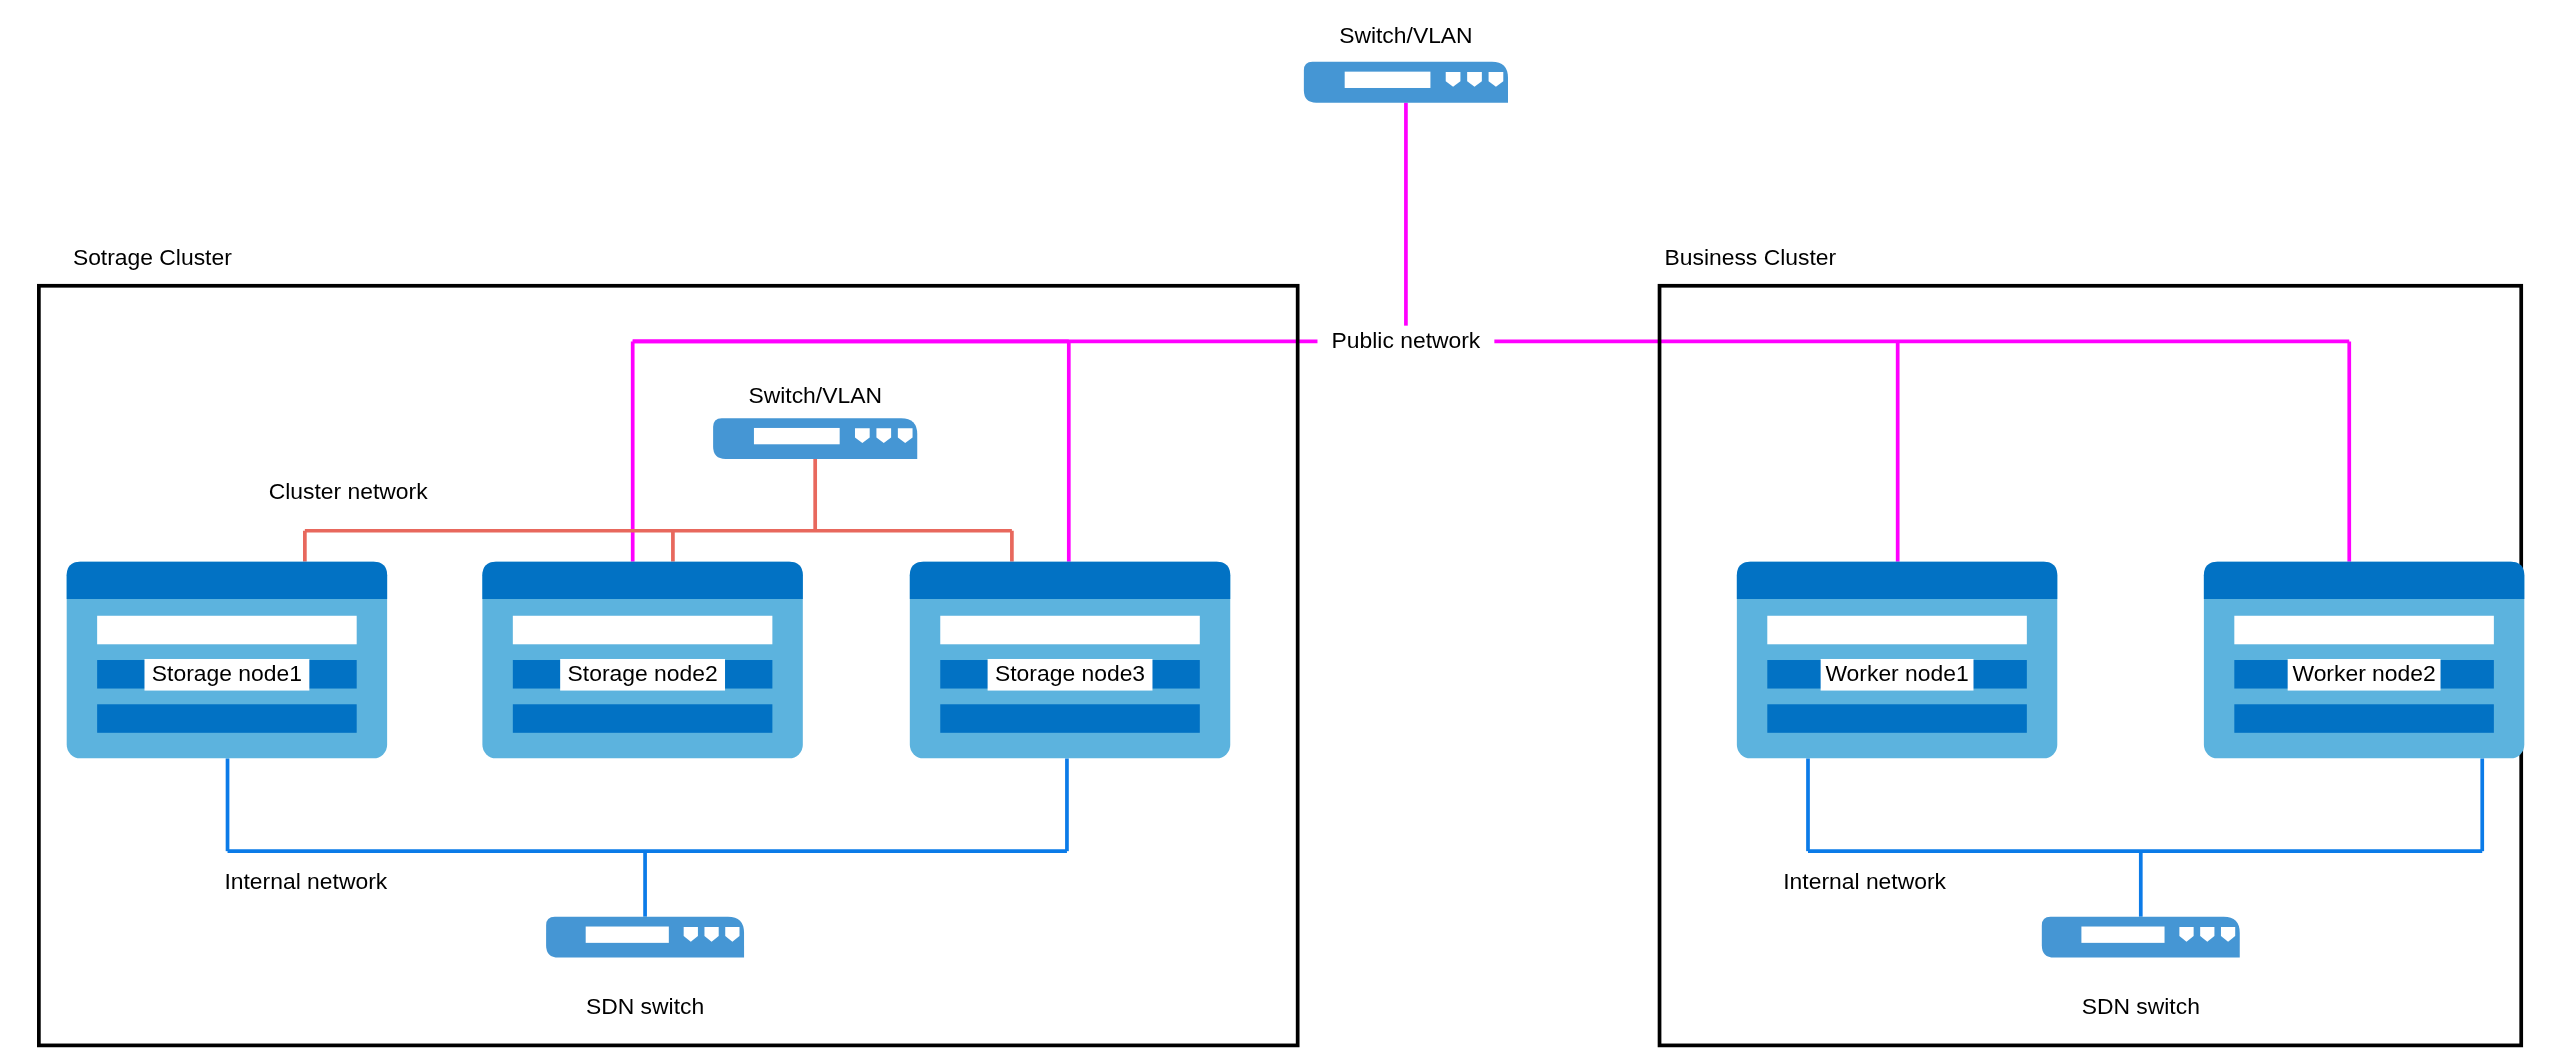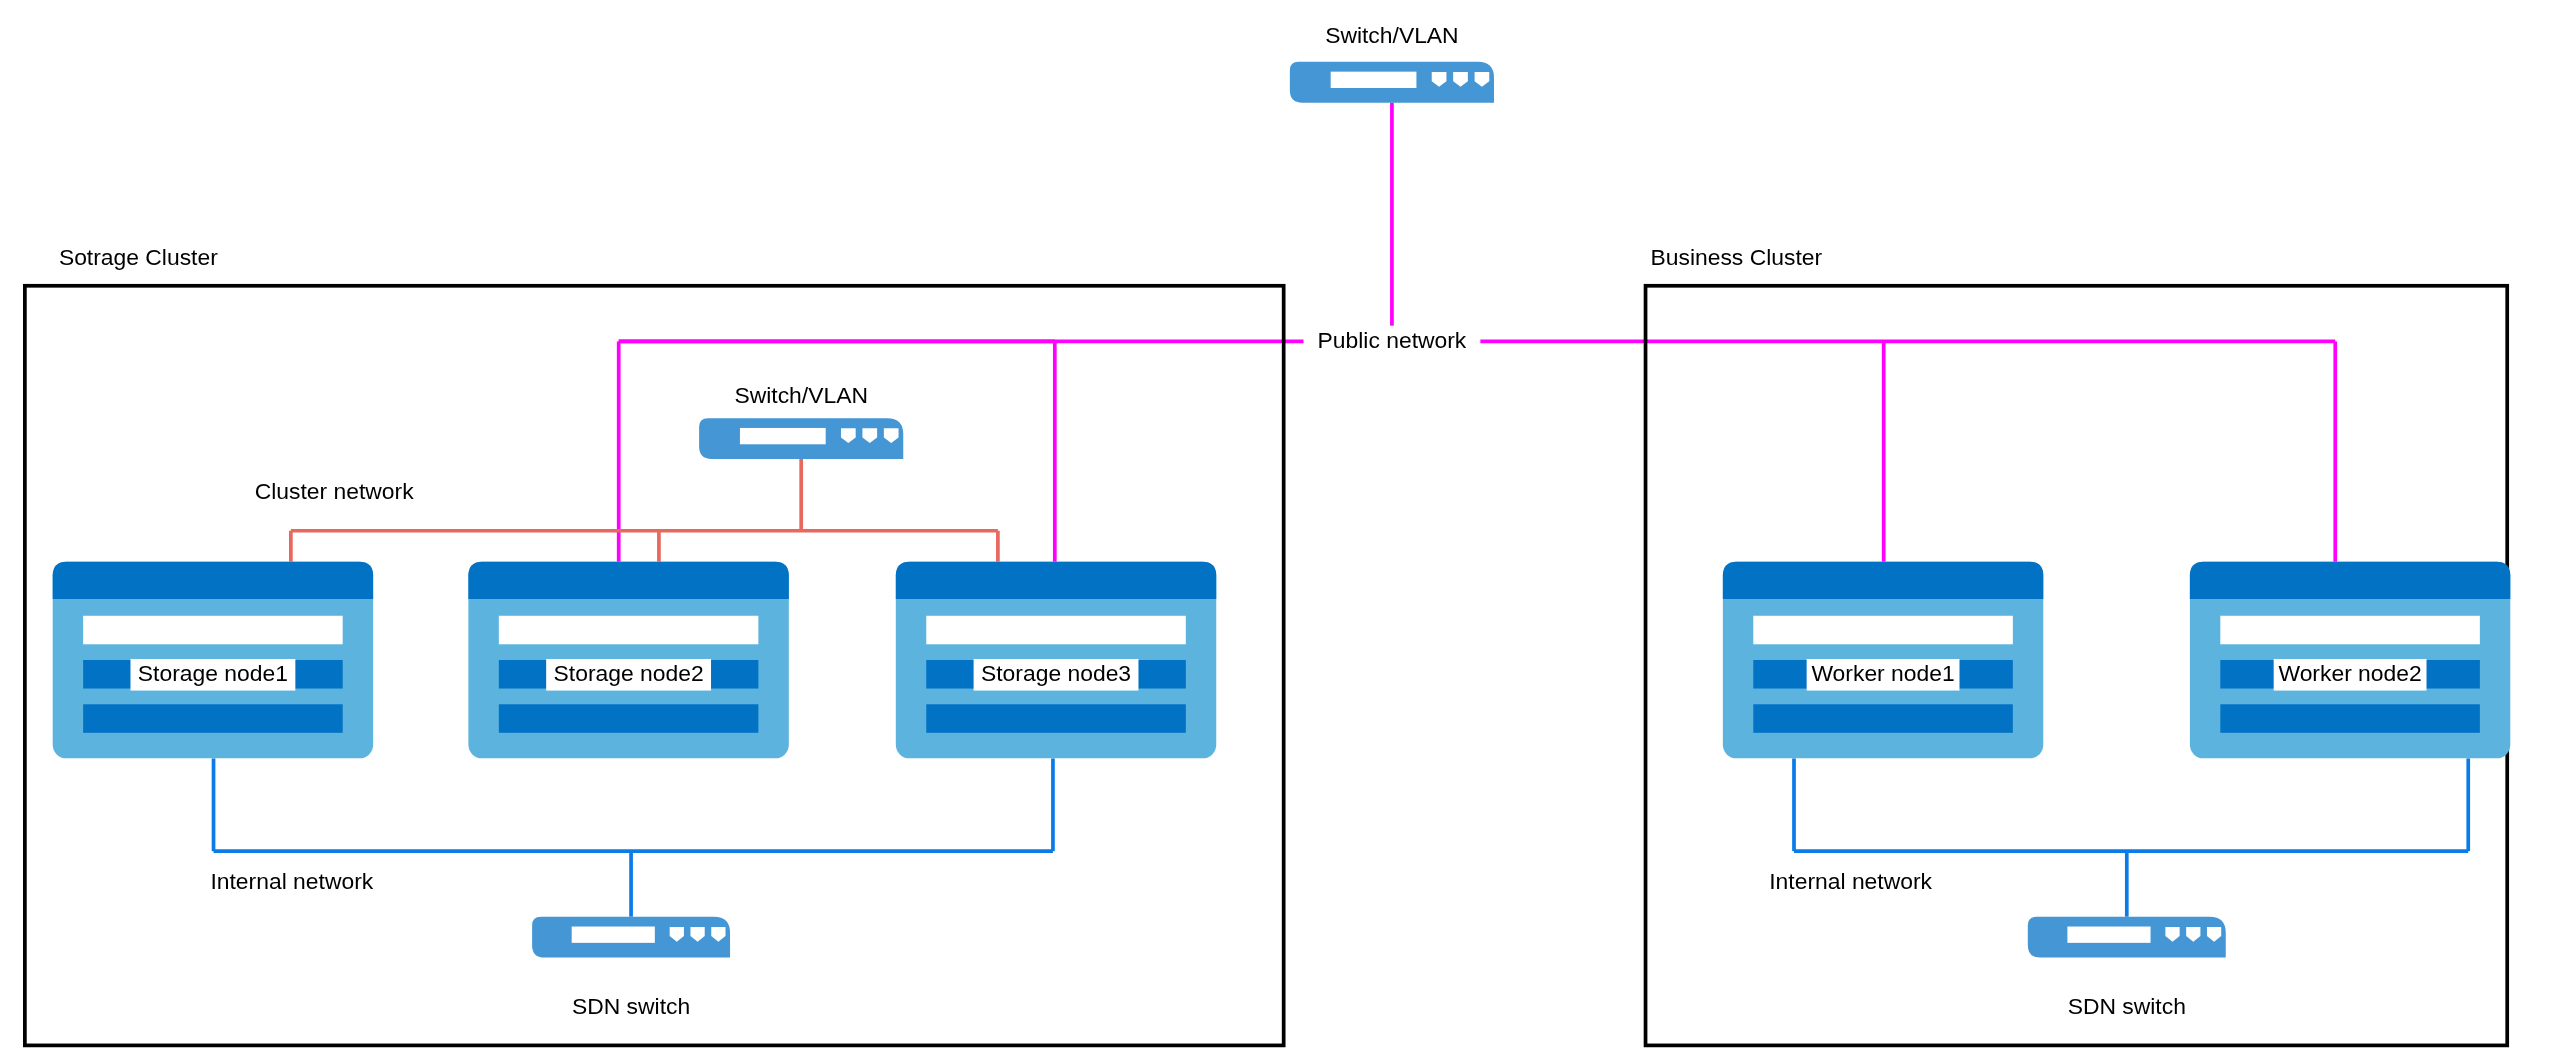--- a/index.html
+++ b/index.html
@@ -10,20 +10,21 @@
   body {
     width: 2576px;
     height: 1059px;
     font-family: "Liberation Sans", sans-serif;
     overflow: hidden;
   }
   #diagram-root {
     position: relative;
     width: 2429px;
     height: 1059px;
+    padding-left: 14px;
   }
   svg#diagram {
     display: block;
     width: 2576px;
     height: 1059px;
   }
   .cluster-frame {
     fill: none;
     stroke: #000000;
     stroke-width: 6;

